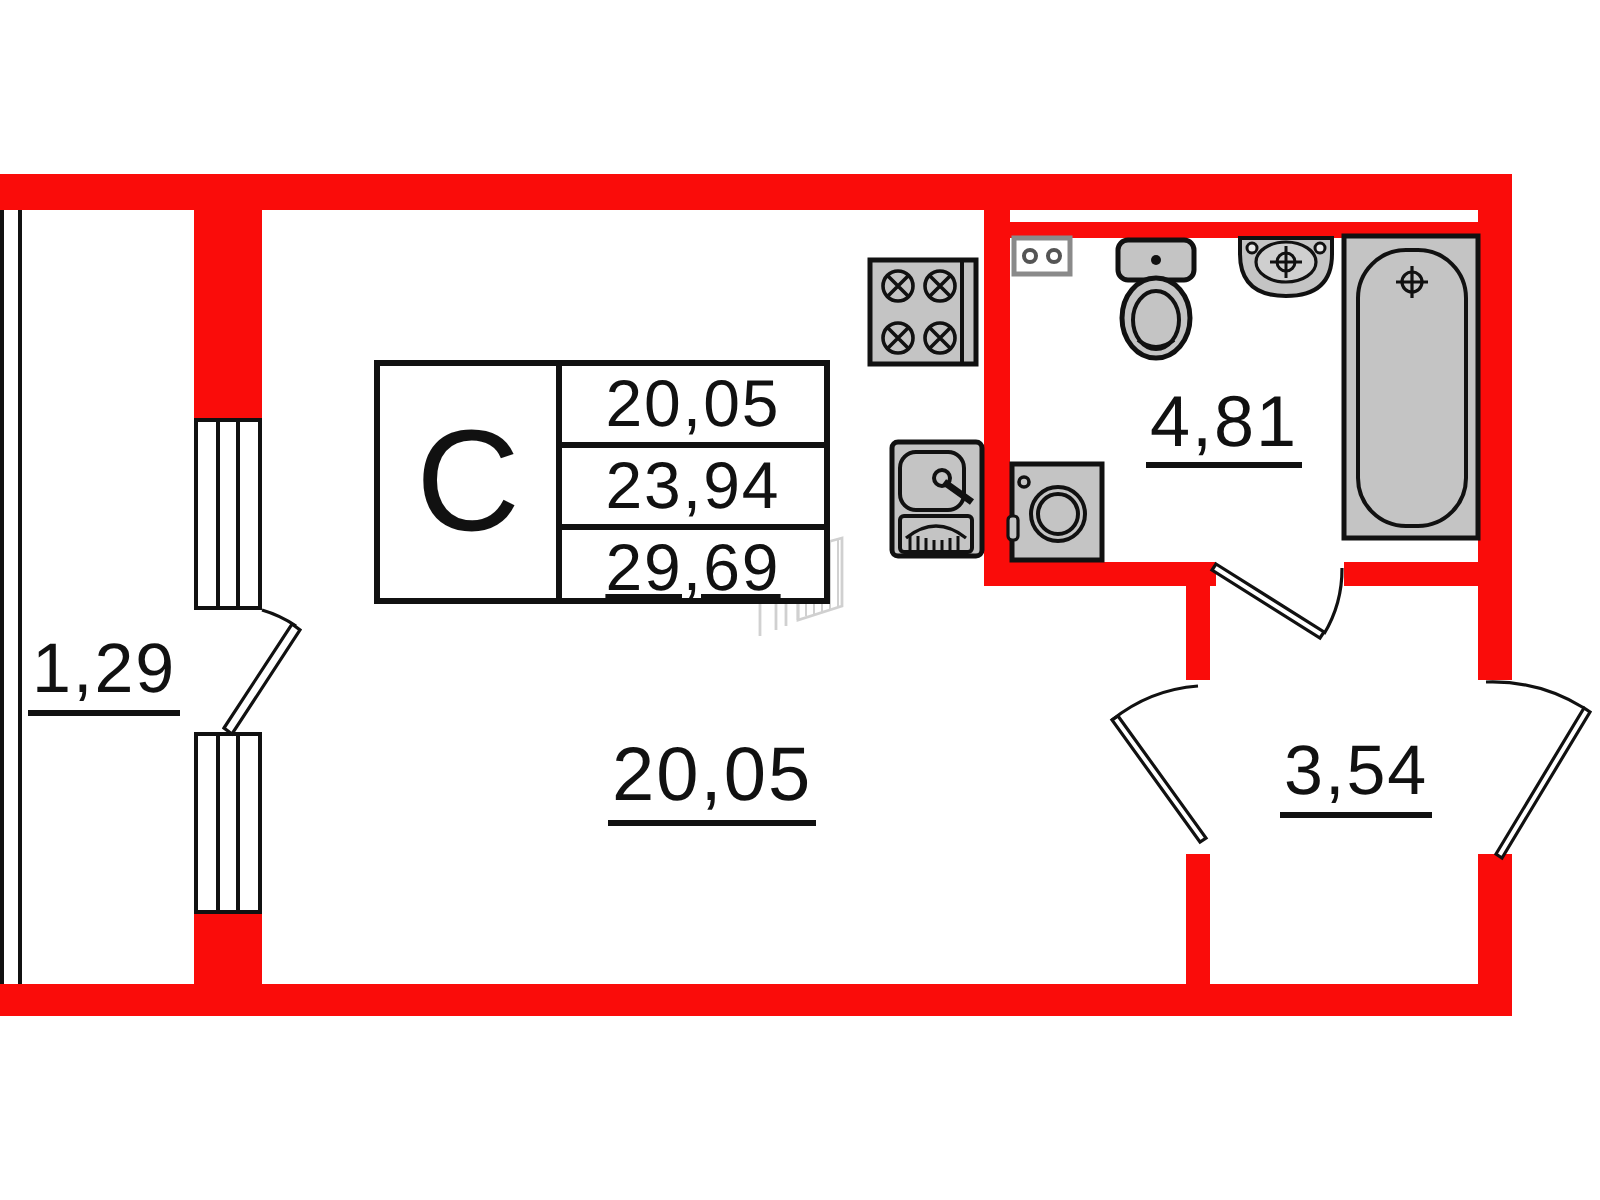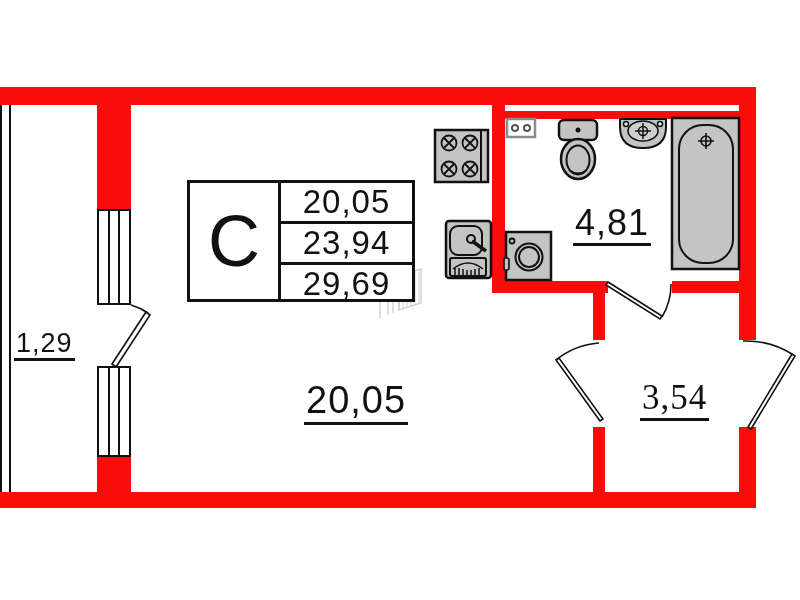--- a/index.html
+++ b/index.html
@@ -20,29 +20,29 @@
     background:#fff;border:3px solid var(--ink,#111);box-sizing:border-box;
     display:flex;
   }
   .type-cell{width:88px;border-right:3px solid var(--ink,#111);
     display:flex;align-items:center;justify-content:center;
     font-size:72px;line-height:1;}
   .vals{flex:1;display:flex;flex-direction:column;}
   .val-row{flex:1;border-bottom:3px solid var(--ink,#111);
     display:flex;align-items:center;justify-content:center;
     font-size:33px;letter-spacing:1px;}
-  .val-row:last-child{border-bottom:none;}
+  .val-row:last-child{border-bottom:none;text-decoration:underline;}
   .area-label{
     position:absolute;font-size:36px;line-height:1.05;letter-spacing:1px;
-    border-bottom:3px solid var(--ink,#111);padding:0 2px 1px 2px;margin-top:12px;
+    border-bottom:3px solid var(--ink,#111);padding:0 2px 1px 2px;
   }
-  .lbl-balcony{left:14px;top:317px;font-size:27px;}
+  .lbl-balcony{left:14px;top:317px;font-size:35px;}
   .lbl-living{left:304px;top:369px;font-size:38px;}
   .lbl-bath{left:573px;top:192px;font-size:36px;}
-  .lbl-hall{left:640px;top:368px;font-size:35px;font-family:Liberation Serif, serif;}
+  .lbl-hall{left:640px;top:368px;font-size:35px;}
 </style>
 </head>
 <body>
 
 <div class="plan">
 
   <div class="wall" style="left:0;top:87px;width:756px;height:18px;"></div>
   <div class="wall" style="left:739px;top:87px;width:17px;height:253px;"></div>
   <div class="wall" style="left:739px;top:427px;width:17px;height:81px;"></div>
   <div class="wall" style="left:0;top:492px;width:756px;height:16px;"></div>

